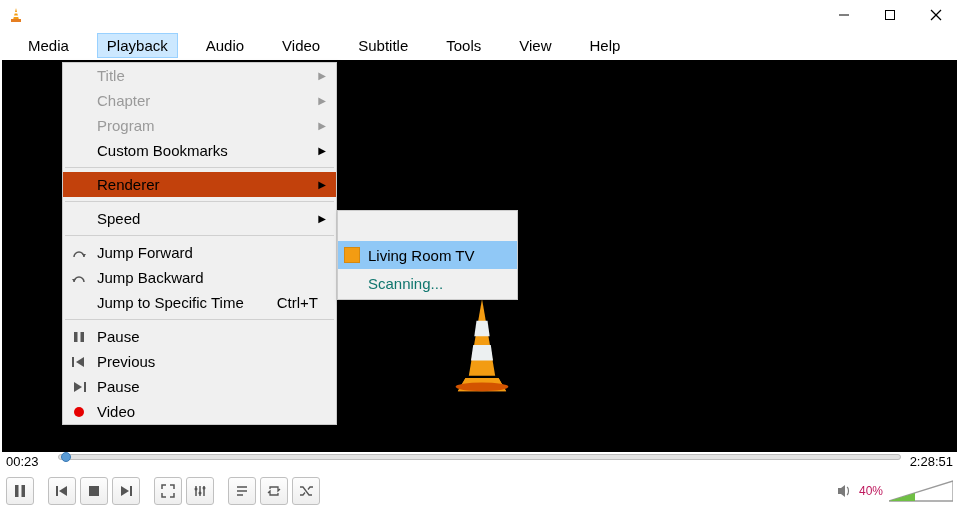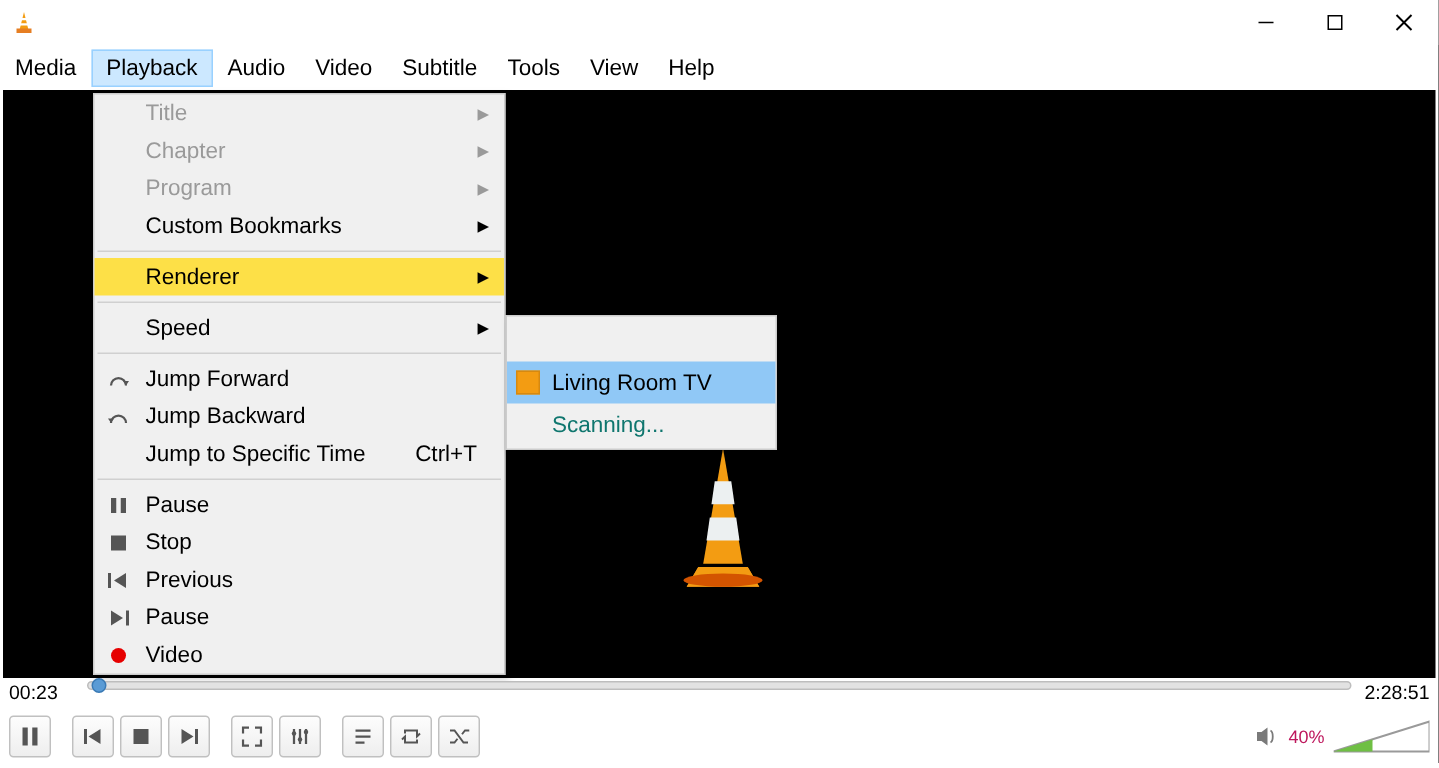--- a/index.html
+++ b/index.html
@@ -5,30 +5,30 @@
 * { margin: 0; padding: 0; box-sizing: border-box; font-family: "Segoe UI", Tahoma, sans-serif; }
 body { width: 959px; height: 512px; background: #fff; overflow: hidden; position: relative; }
 
 .titlebar { height: 30px; display: flex; align-items: center; background: #fff; position: relative; }
 .titlebar .app-icon { width: 16px; height: 16px; margin-left: 8px; }
 .winctrl { position: absolute; right: 0; top: 0; display: flex; }
 .winctrl > div { width: 46px; height: 30px; display: flex; align-items: center; justify-content: center; cursor: pointer; }
 .winctrl svg { width: 12px; height: 12px; }
 
 .menubar { height: 30px; display: flex; align-items: center; font-size: 15px; }
-.menubar .mitem { padding: 4px 10px; cursor: pointer; }
+.menubar .mitem { padding: 4px 10px; cursor: pointer; margin-left: 18px; }
 .menubar .mitem.open { background: #cce8ff; border: 1px solid #99d1ff; padding: 3px 9px; }
 
 .video-area { position: absolute; left: 2px; right: 2px; top: 60px; bottom: 60px; background: #000; display: flex; align-items: center; justify-content: center; }
 .cone { position: absolute; left: 425px; top: 230px; }
 
 .dropdown { position: absolute; left: 62px; top: 62px; width: 275px; background: #f0f0f0; border: 1px solid #ccc; box-shadow: 2px 2px 5px rgba(0,0,0,.25); font-size: 15px; }
 .dd-item { height: 25px; display: flex; align-items: center; padding: 0 10px 0 34px; position: relative; cursor: pointer; }
 .dd-item.disabled { color: #9a9a9a; cursor: default; }
-.dd-item.highlight { background: #fde047; }
+.dd-item.highlight { background: #c2410c; }
 .dd-item .sub-tri { position: absolute; right: 10px; font-size: 10px; }
 .dd-sep { height: 1px; background: #d0d0d0; margin: 4px 2px; }
 .dd-shortcut { position: absolute; right: 18px; }
 .dd-icon { position: absolute; left: 8px; width: 16px; display: flex; justify-content: center; align-items: center; }
 
 .submenu { position: absolute; left: 337px; top: 174px; width: 181px; background: #f0f0f0; border: 1px solid #ccc; box-shadow: 2px 2px 5px rgba(0,0,0,.25); font-size: 15px; padding: 2px 0; margin-top: 36px; }
 .sm-item { height: 28px; display: flex; align-items: center; padding: 0 10px 0 30px; position: relative; cursor: pointer; }
 .sm-item.highlight { background: #90c8f6; }
 .sm-item.disabled { color: #0f766e; cursor: default; }
 .sm-icon { position: absolute; left: 6px; width: 16px; height: 16px; background: #f39c12; border: 1px solid #d68910; }
@@ -153,28 +153,20 @@
       <span class="dd-icon">
         <svg width="12" height="12" viewBox="0 0 12 12">
           <rect x="1" y="1" width="3.5" height="10" fill="#555"></rect>
           <rect x="7.5" y="1" width="3.5" height="10" fill="#555"></rect>
         </svg>
       </span>
       <span>Pause</span>
     </div>
     <div class="dd-item">
       <span class="dd-icon">
-        <svg width="12" height="12" viewBox="0 0 12 12">
-          <rect x="1" y="1" width="10" height="10" fill="#555"></rect>
-        </svg>
-      </span>
-      <span>Stop</span>
-    </div>
-    <div class="dd-item">
-      <span class="dd-icon">
         <svg width="14" height="12" viewBox="0 0 14 12">
           <rect x="0" y="1" width="2" height="10" fill="#555"></rect>
           <polygon points="12,1 12,11 4,6" fill="#555"></polygon>
         </svg>
       </span>
       <span>Previous</span>
     </div>
     <div class="dd-item">
       <span class="dd-icon">
         <svg width="14" height="12" viewBox="0 0 14 12">

